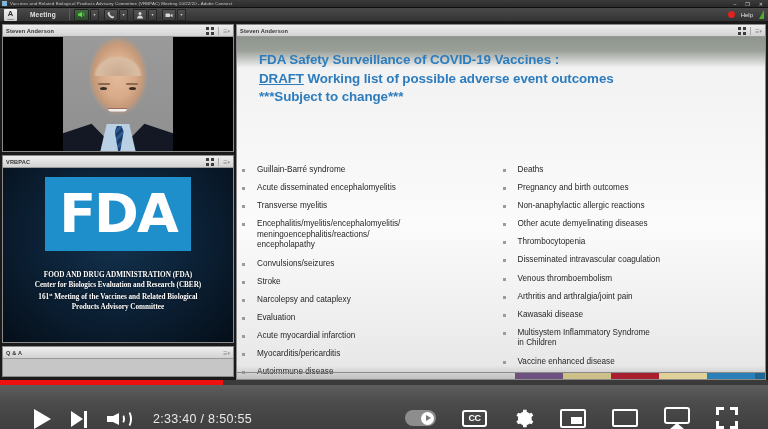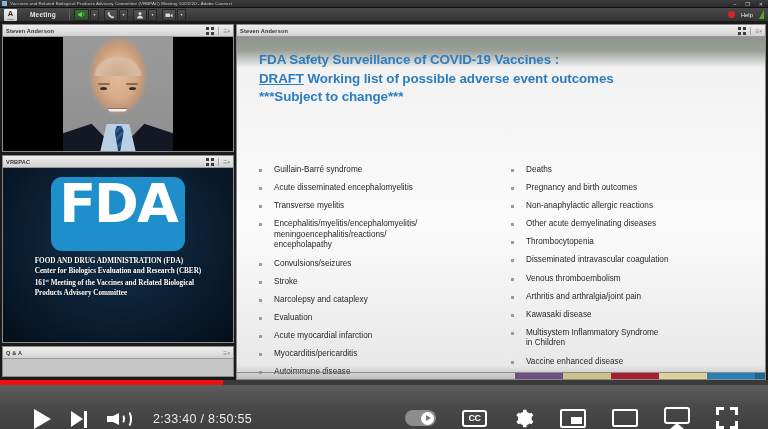--- a/index.html
+++ b/index.html
@@ -148,30 +148,30 @@
   
   #pod-vrbpac { left: 2px; top: 155px; width: 232px; height: 188px; }
   .fda-slide {
     width: 100%; height: 100%;
     background:
       radial-gradient(ellipse at 50% 40%, #13314d 0%, #0b1f33 55%, #050e18 100%);
     display: flex; flex-direction: column; align-items: center;
     padding-top: 9px;
   }
   .fda-logo {
-    width: 134px; height: 74px; background: #1f8fcb;
-    display: flex; align-items: flex-start; justify-content: center; border-radius: 11px;
+    width: 146px; height: 74px; background: #1f8fcb;
+    display: flex; align-items: center; justify-content: center;
   }
   .fda-logo span {
     font-family: "DejaVu Sans", sans-serif;
     font-size: 54px; font-weight: bold; color: #fff;
     letter-spacing: -2px; line-height: 54px;
   }
   .fda-caption {
-    margin-top: 6px; text-align: left; color: #fff;
+    margin-top: 20px; text-align: center; color: #fff;
     font-family: "Liberation Serif", serif;
     font-size: 7.2px; font-weight: bold; line-height: 9.6px;
     text-shadow: 0 0 2px rgba(0,0,0,.8);
   }
   .fda-caption sup { font-size: 4.6px; vertical-align: super; }
 
   
   #pod-qa { left: 2px; top: 346px; width: 232px; height: 31px; }
   #pod-qa .pod-body { background: #c6c6c6; }
 
@@ -181,21 +181,21 @@
     width: 100%; height: 100%;
     background: linear-gradient(180deg, #8e958c 0%, #9aa098 4%, #f2f2f2 9%, #fbfbfb 55%, #e8e8e8 96%, #c0c0c0 100%);
     position: relative; padding: 14px 16px 4px 22px;
   }
   .slide-title {
     color: #2d7dbe; font-weight: bold;
     font-size: 13.4px; line-height: 18.5px; letter-spacing: -.1px;
   }
   .slide-title .u { text-decoration: underline; }
   .bullets {
-    position: absolute; left: 22px; right: 12px; top: 128px;
+    position: absolute; left: 5px; right: 12px; top: 128px;
     display: flex; gap: 10px;
   }
   .bul-col { width: 50%; }
   .bul {
     display: flex; align-items: flex-start; gap: 12px;
     margin-bottom: 7.5px;
   }
   .bul-marker {
     width: 3px; height: 3px; background: #9b9b9b; flex: none; margin-top: 4px;
   }

